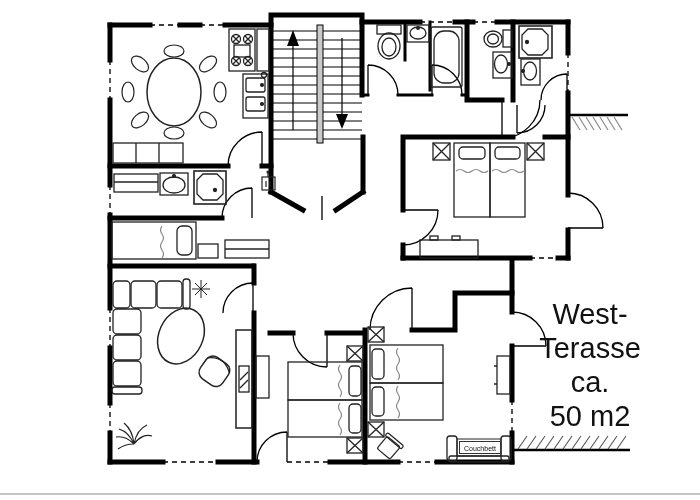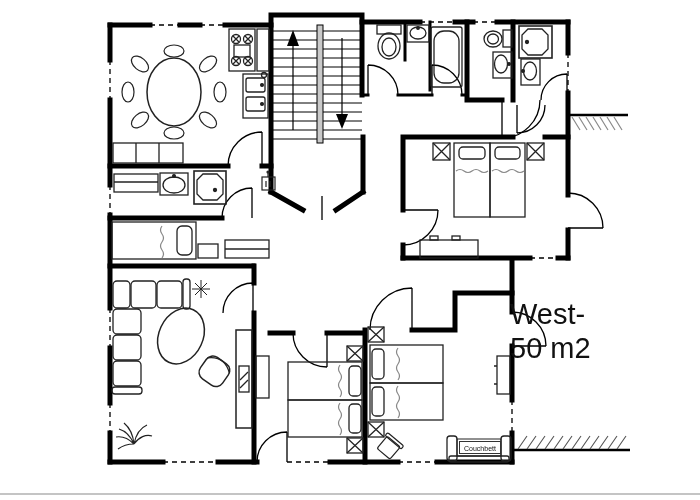--- a/index.html
+++ b/index.html
@@ -1,20 +1,20 @@
 <!DOCTYPE html>
 <html><head>
 <meta charset="utf-8">
 <title>Floor Plan</title>
 <style>
   html,body{margin:0;padding:0;background:#fff;}
   #stage{position:relative;width:700px;height:500px;background:#ffffff;overflow:hidden;
          font-family:"Liberation Sans", sans-serif;}
   #plan-svg{position:absolute;left:0;top:0;}
-  .terrace-text{position:absolute;left:510px;top:297px;width:160px;
+  .terrace-text{position:absolute;left:510px;top:297px;width:160px;text-align:center;
                 font-size:29px;line-height:34px;color:#111;}
   .couch-label{position:absolute;left:459px;top:441px;width:42px;height:13px;
                border:1px solid #333;background:#fff;font-size:7px;line-height:13px;
                text-align:center;color:#111;box-sizing:border-box;}
 </style>
 </head>
 <body>
 
 <div id="stage">
 
@@ -311,18 +311,20 @@
   <g>
     <path d="M513,450 H630" stroke="#000" stroke-width="2.5"></path>
     <path d="M518,449l9,-13 M527,449l9,-13 M536,449l9,-13 M545,449l9,-13 M554,449l9,-13 M563,449l9,-13 M572,449l9,-13 M581,449l9,-13 M590,449l9,-13 M599,449l9,-13 M608,449l9,-13 M617,449l9,-13" stroke="#555" stroke-width="1.1"></path>
   </g>
 
   <line x1="0" y1="494" x2="700" y2="494" stroke="#b0b0b0" stroke-width="1.5"></line>
 </svg>
 
 <div class="terrace-text">
   <div>West-</div>
+  <div>Terasse</div>
+  <div>ca.</div>
   <div>50 m2</div>
 </div>
 
 <div class="couch-label">Couchbett</div>
 
 </div>
 
 </body></html>

